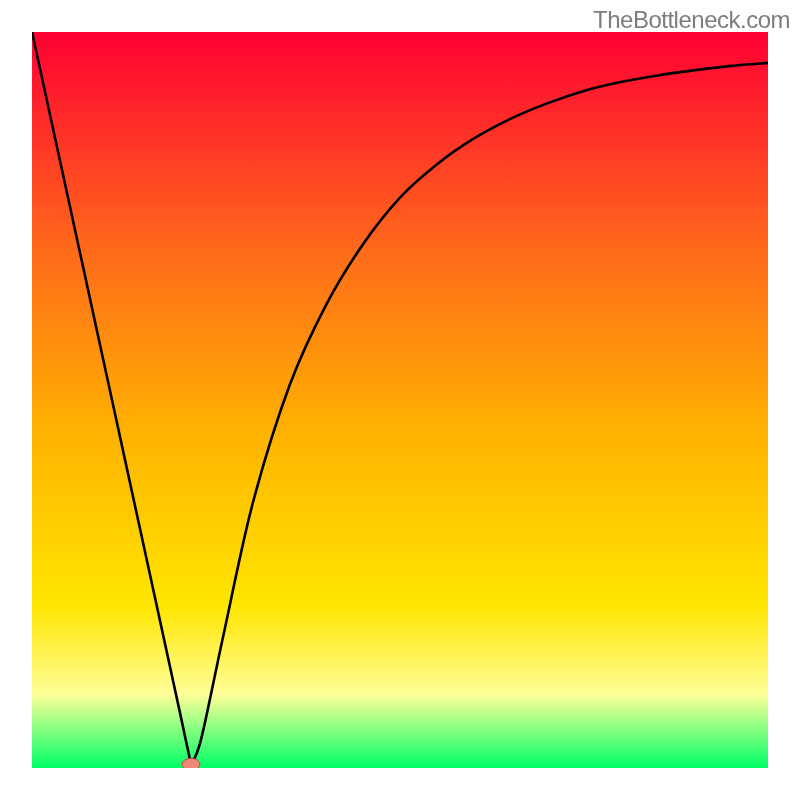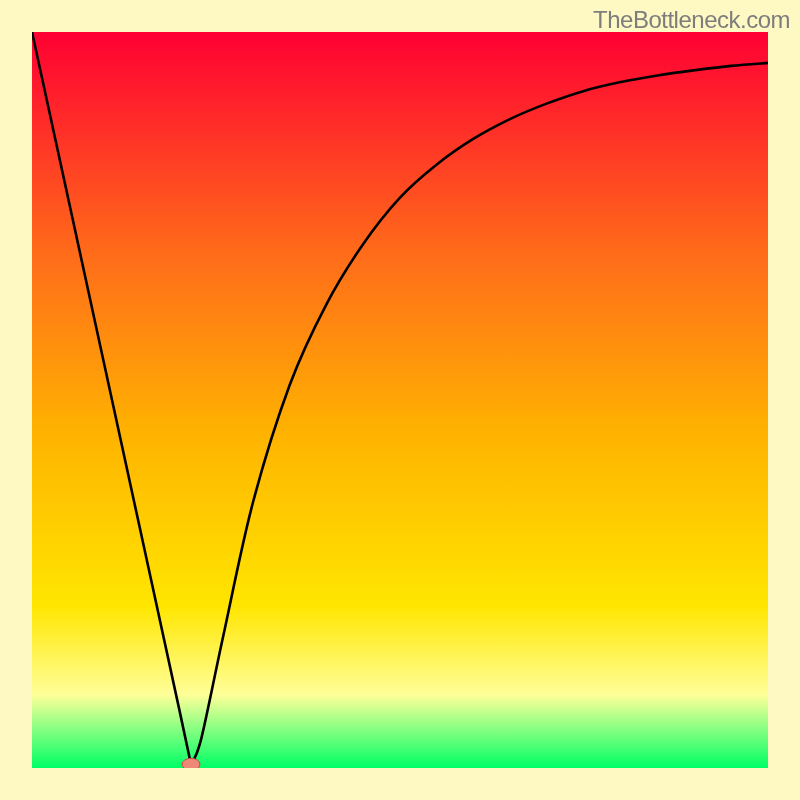--- a/index.html
+++ b/index.html
@@ -7,21 +7,21 @@
     padding: 0;
     width: 800px;
     height: 800px;
     background: #000;
     font-family: Arial, Helvetica, sans-serif;
   }
   .frame {
     position: relative;
     width: 800px;
     height: 800px;
-    background: #fef9c3;
+    background: #ffffff;
   }
   .plot-area {
     position: absolute;
     left: 32px;
     top: 32px;
     width: 736px;
     height: 736px;
     overflow: hidden;
   }
   .watermark {

